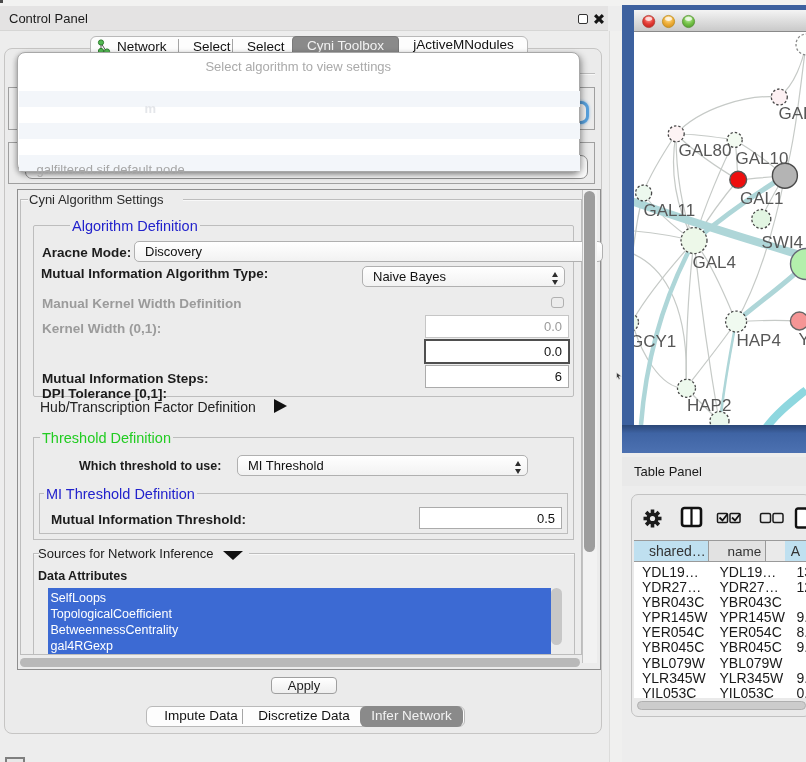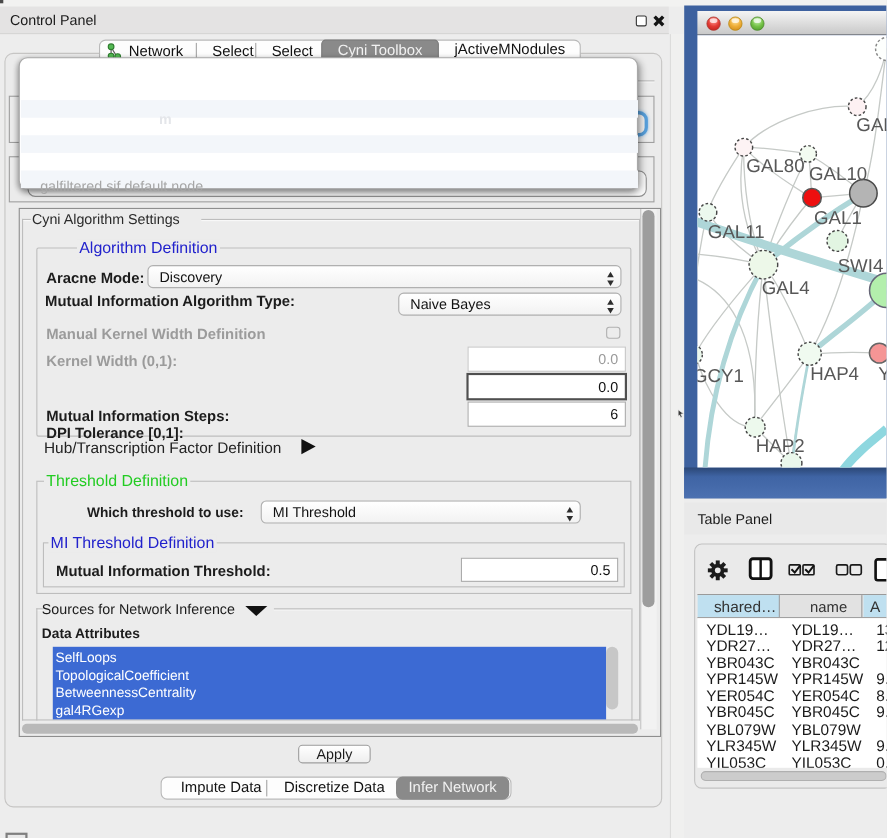--- a/index.html
+++ b/index.html
@@ -53,41 +53,42 @@
 
 <div class="etch" style="left:578px;top:73px;width:17px;"></div>
 <div class="abs" style="left:8px;top:87px;width:587px;height:43px;border:1px solid #9f9f9f;"></div>
 <div class="abs" style="left:8px;top:142px;width:587px;height:42px;border:1px solid #9f9f9f;"></div>
 
 <div class="abs" style="left:558px;top:101px;width:31px;height:23px;border:3.5px solid #57a0dc;border-radius:8px;background:#f2f2f2;box-shadow:0 0 3px #7ab4e4;"></div>
 
 <div class="abs" style="left:25px;top:155px;width:563px;height:24px;border:1px solid #8f8f8f;border-radius:7px;background:#fafafa;"></div>
 
 <div class="abs" style="left:16.5px;top:52px;width:563.5px;height:120px;background:#fff;border:1px solid #a8a8a8;border-radius:8px;box-shadow:-1px 2px 5px rgba(0,0,0,0.22), 2px 3px 7px rgba(0,0,0,0.32);">
+  <div class="abs" style="left:0;top:6px;width:100%;text-align:center;font-size:13px;color:#aaa;">Select algorithm to view settings</div>
   <div class="abs" style="left:1px;top:38px;width:561px;height:16px;background:#f3f6fa;"></div>
   <div class="abs" style="left:1px;top:70px;width:561px;height:16px;background:#f3f6fa;"></div>
   <div class="abs" style="left:1px;top:102px;width:561px;height:16px;background:#f3f6fa;"></div>
 </div>
 <div class="abs" style="left:144.5px;top:101px;font-size:13px;font-weight:bold;color:#e4e6ea;">m</div>
 <div class="abs" style="left:36.5px;top:162px;font-size:13px;color:#a6a6a6;">galfiltered.sif default node</div>
 
 <div class="abs" style="left:17px;top:189px;width:584px;height:481px;border:1px solid #8e8e8e;background:#ececec;"></div>
 
 <div class="etch" style="left:20px;top:199px;width:8px;"></div>
 <div class="etch" style="left:183px;top:199px;width:399px;"></div>
 <div class="abs" style="left:20px;top:199px;width:1px;height:456px;background:#bdbdbd;"></div>
 <div class="abs" style="left:581px;top:199px;width:1px;height:456px;background:#bdbdbd;"></div>
 <div class="abs" style="left:20px;top:654px;width:562px;height:1px;background:#bdbdbd;"></div>
 <div class="abs" style="left:29px;top:192px;font-size:13px;color:#2b2b2b;">Cyni Algorithm Settings</div>
 
 <div class="etchbox" style="left:33px;top:225px;width:541px;height:172px;border-radius:2px;"></div>
 <div class="abs" style="left:38px;top:218px;font-size:14.5px;color:#2222cc;background:#ececec;padding:0 2px;margin-left:32px;">Algorithm Definition</div>
 
 <div class="abs lbl" style="left:42px;top:245px;">Aracne Mode:</div>
-<div class="combo" style="left:134px;top:241px;width:431px;height:21px;">
+<div class="combo" style="left:134px;top:241px;width:469px;height:21px;">
     <span class="txt">Discovery</span>
     <span class="au"></span>
     <span class="ad"></span>
   </div>
 <div class="abs lbl" style="left:41px;top:266px;">Mutual Information Algorithm Type:</div>
 <div class="combo" style="left:362px;top:266px;width:203px;height:21px;">
     <span class="txt">Naive Bayes</span>
     <span class="au"></span>
     <span class="ad"></span>
   </div>
@@ -288,21 +289,21 @@
   <g stroke="#111" fill="none" stroke-width="1.8">
     <path d="M 79.5,12.5 82.5,15.5 87.5,9"></path>
     <path d="M 92,12.5 95,15.5 100,9"></path>
   </g>
 
   <path d="M 158,3.5 h 8 l 6,6 v 11 a2,2 0 0 1 -2,2 h -12 a2,2 0 0 1 -2,-2 v -15 a2,2 0 0 1 2,-2 z" fill="#fff" stroke="#111" stroke-width="2.4"></path>
 </svg>
 
 <div class="abs" style="left:633.5px;top:539.5px;width:172.5px;height:22.5px;overflow:hidden;border-top:1px solid #9a9a9a;border-bottom:1px solid #9a9a9a;">
   <div class="abs" style="left:0;top:0;width:75.8px;height:22.5px;background:#bfe0f0;border-right:1px solid #9a9a9a;text-align:center;font-size:14px;color:#333;line-height:21px;padding-left:13px;">shared…</div>
-  <div class="abs" style="left:75.8px;top:0;width:75px;height:22.5px;background:#e2e2e2;border-right:1px solid #9a9a9a;text-align:center;font-size:13.5px;color:#333;line-height:21px;padding-left:14px;">name</div>
+  <div class="abs" style="left:75.8px;top:0;width:57px;height:22.5px;background:#e2e2e2;border-right:1px solid #9a9a9a;text-align:center;font-size:13.5px;color:#333;line-height:21px;padding-left:14px;">name</div>
   <div class="abs" style="left:151px;top:0;width:22px;height:22.5px;background:#bfe0f0;text-align:center;font-size:14px;color:#333;line-height:21px;">A</div>
 </div>
 
 <div class="abs" style="left:633.5px;top:562px;width:179px;height:136px;background:#fff;overflow:hidden;font-size:14px;color:#1a1a1a;">
   <div class="abs" style="left:8.5px;top:3px;line-height:15.1px;">YDL19…<br>YDR27…<br>YBR043C<br>YPR145W<br>YER054C<br>YBR045C<br>YBL079W<br>YLR345W<br>YIL053C</div>
   <div class="abs" style="left:86px;top:3px;line-height:15.1px;">YDL19…<br>YDR27…<br>YBR043C<br>YPR145W<br>YER054C<br>YBR045C<br>YBL079W<br>YLR345W<br>YIL053C</div>
   <div class="abs" style="left:163px;top:3px;line-height:15.1px;">13<br>12<br>&nbsp;<br>9.<br>8.<br>9.<br>&nbsp;<br>9.<br>0.</div>
 </div>
 
 <div class="abs" style="left:637px;top:701px;width:169px;height:9px;background:#cccccc;border:1px solid #b0b0b0;border-radius:5px;"></div>

